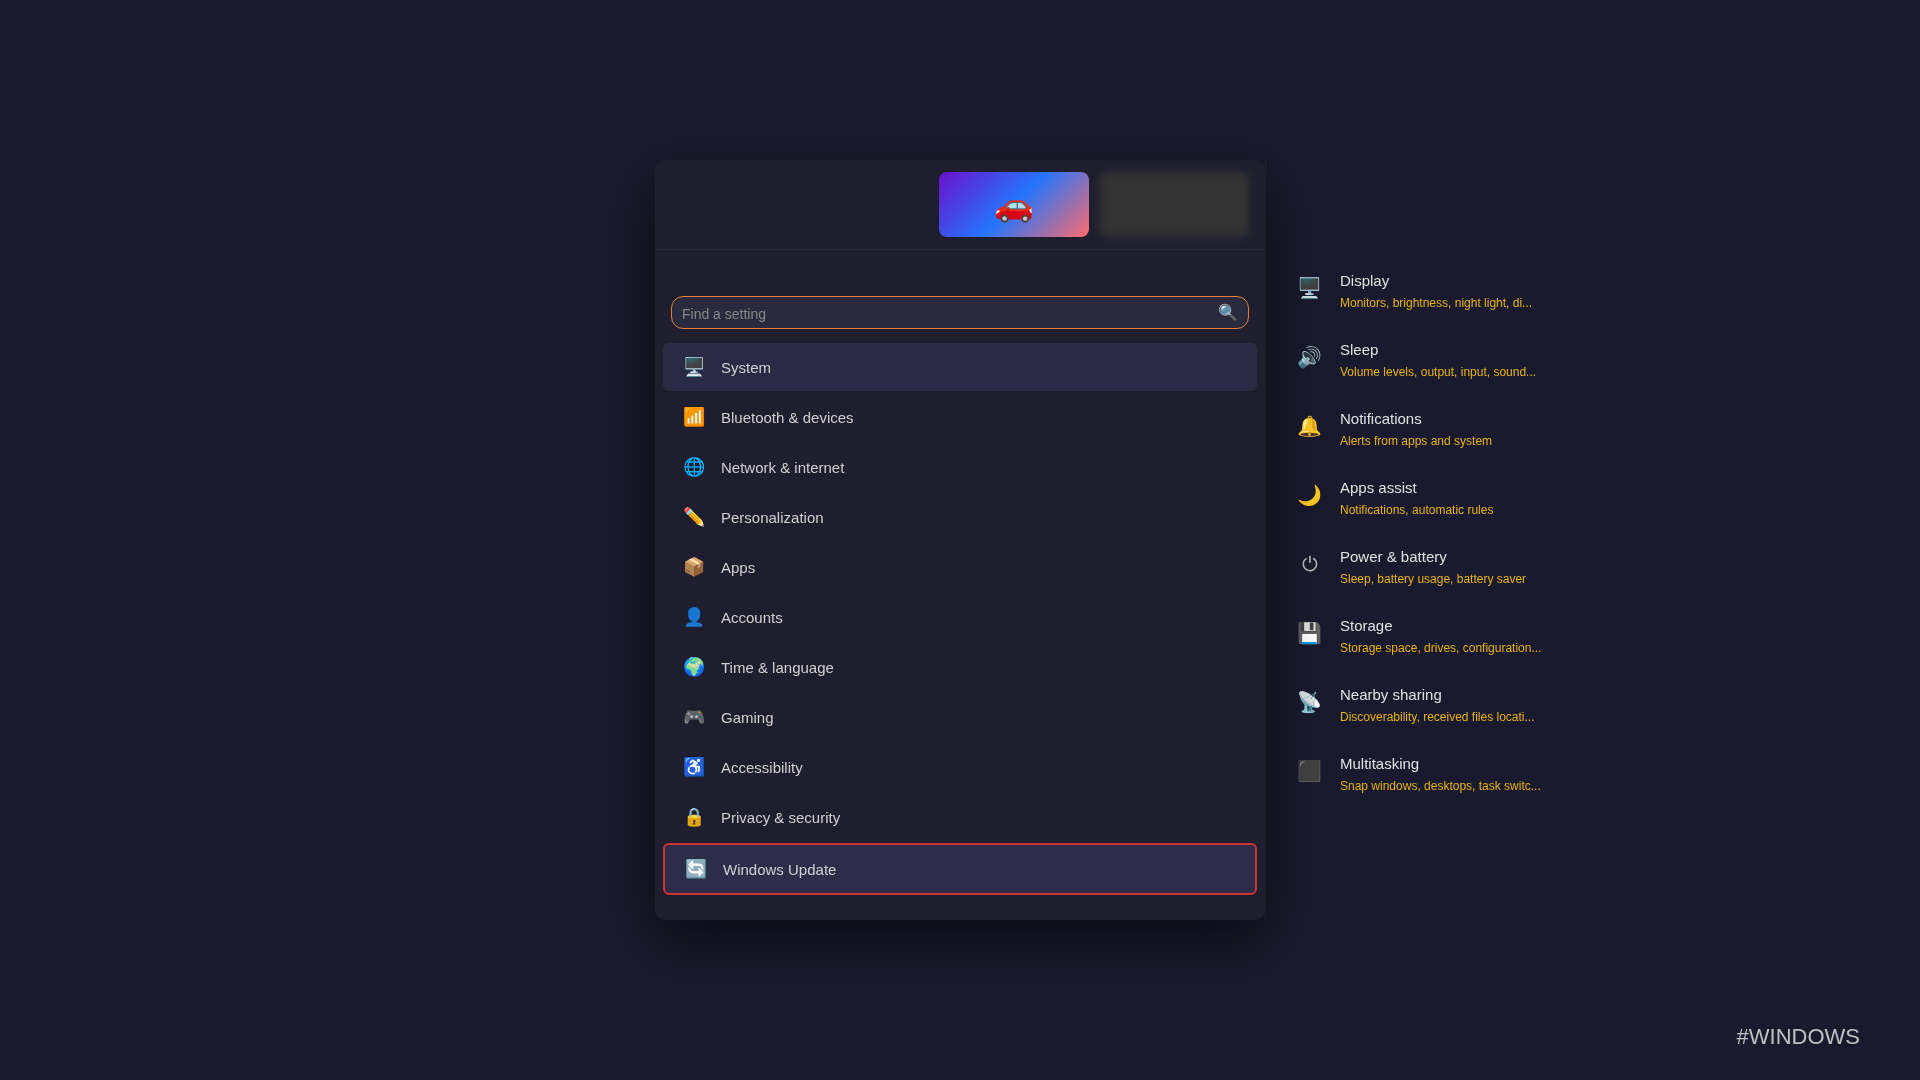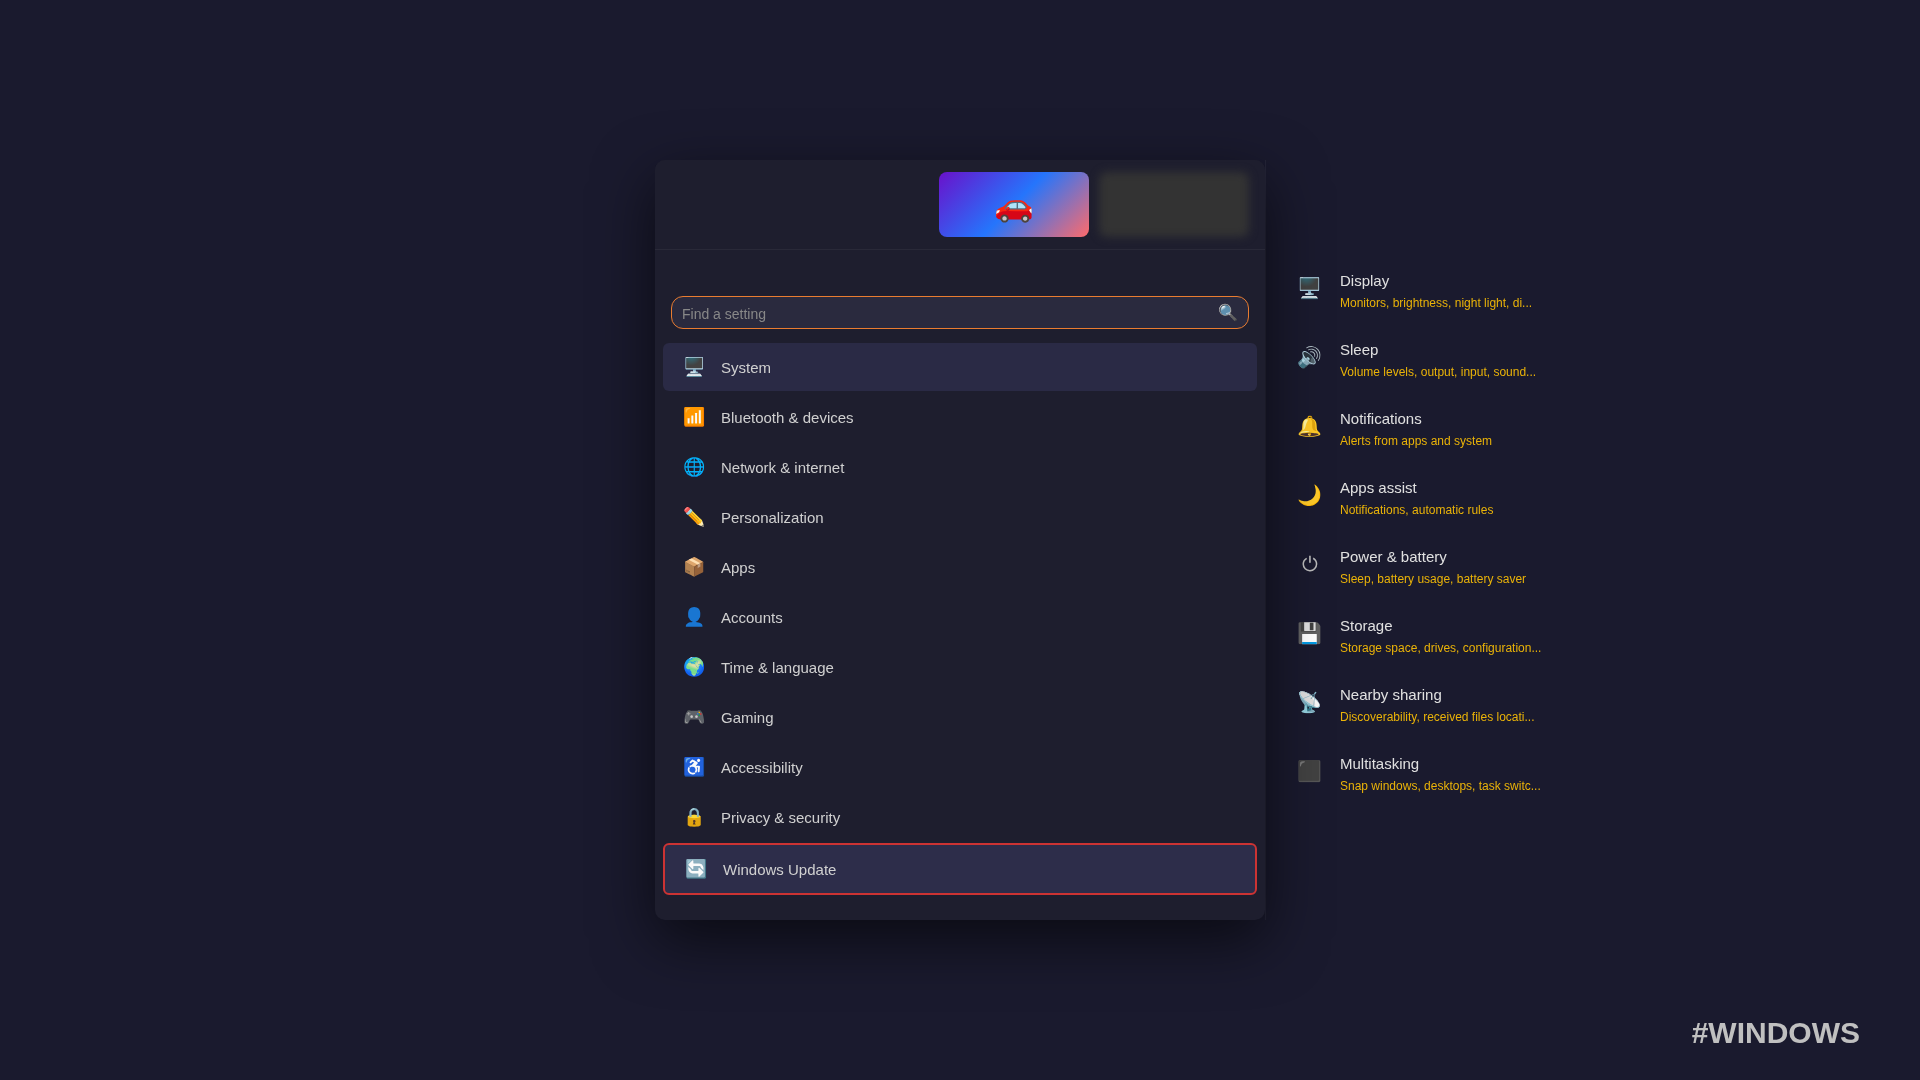--- a/index.html
+++ b/index.html
@@ -27,22 +27,22 @@
       pointer-events: none;
       z-index: 0;
       letter-spacing: 10px;
     }
 
     .hashtag {
       position: absolute;
       bottom: 30px;
       right: 60px;
       color: #c0c0c0;
-      font-size: 30px;
-      font-weight: 700;
+      font-size: 22px;
+      font-weight: 400;
       z-index: 10;
     }
 
     .window {
       position: relative;
       width: 610px;
       height: 760px;
       background: #1e1e2e;
       border-radius: 10px;
       overflow: hidden;

